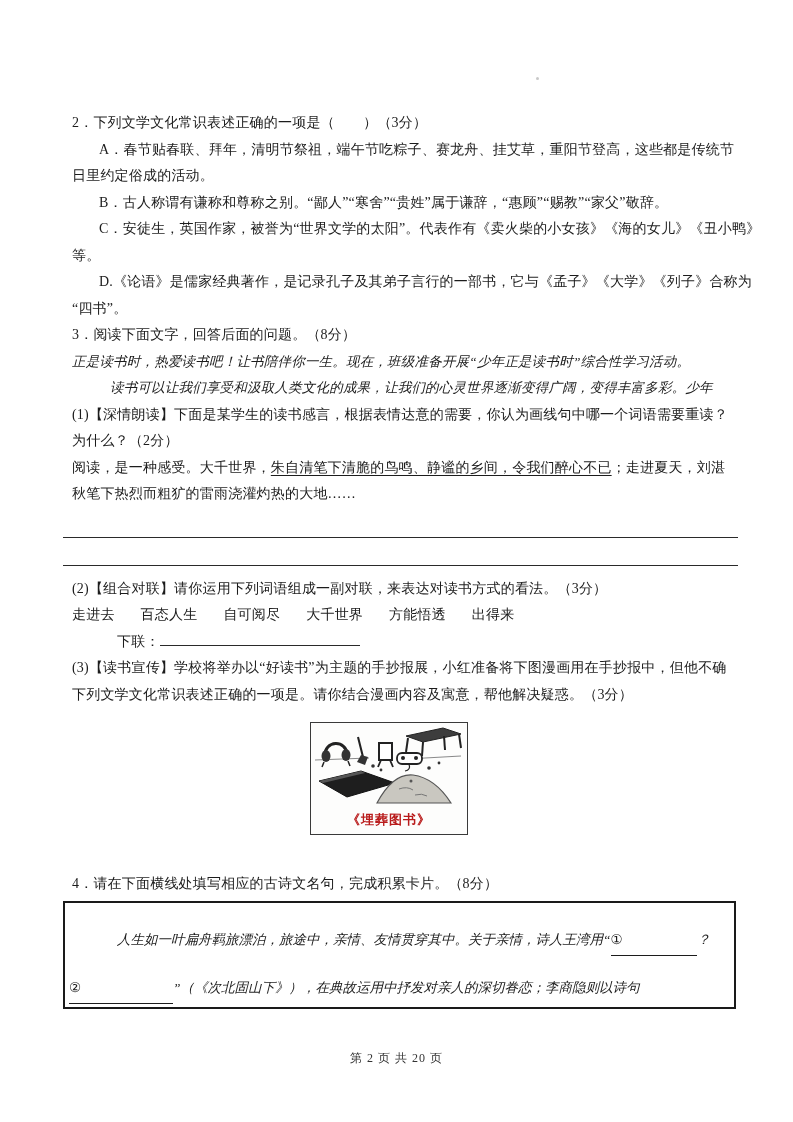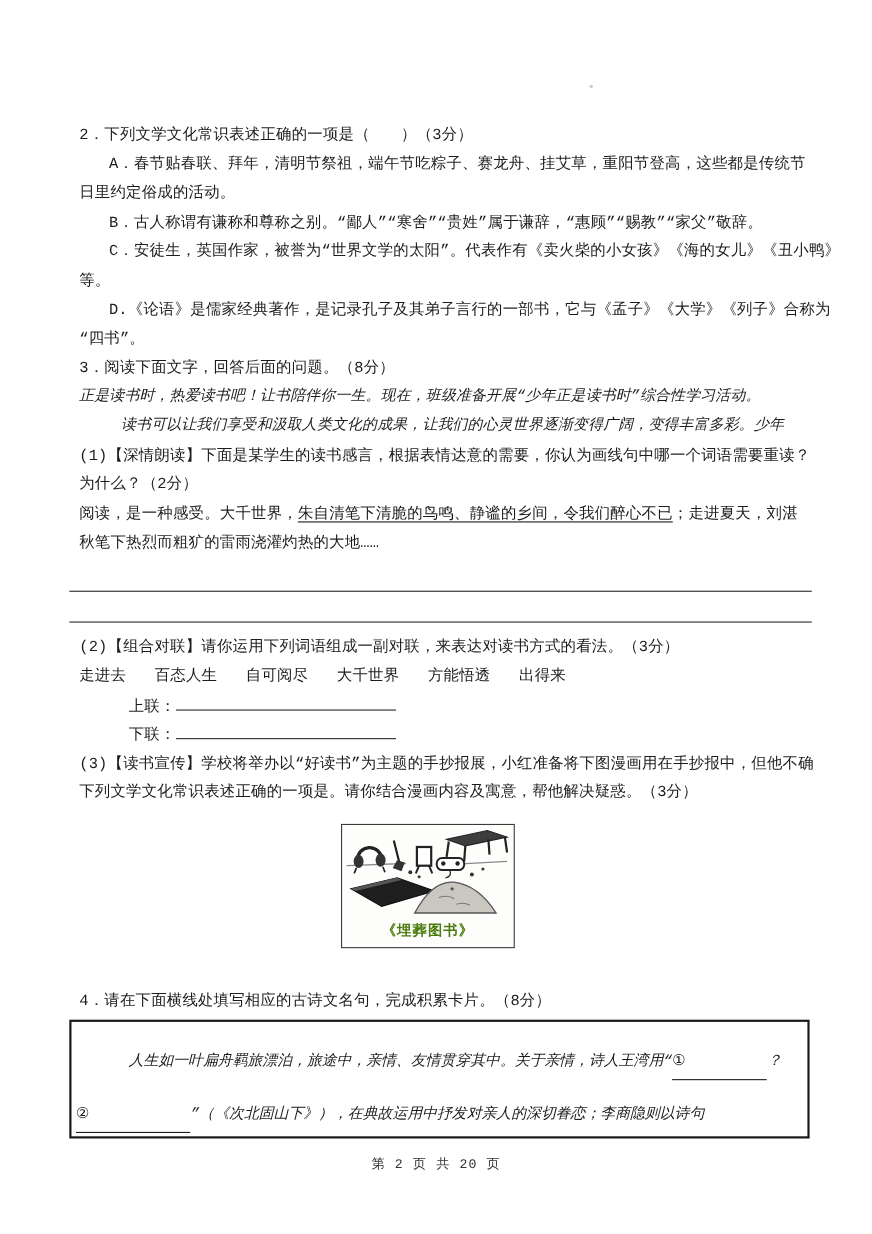--- a/index.html
+++ b/index.html
@@ -1,21 +1,21 @@
 <!DOCTYPE html>
 <html><head>
 <meta charset="utf-8">
 <style>
   html,body{margin:0;padding:0;background:#ffffff;}
   .page{
     position:relative;
     width:793px;height:1122px;
     background:#ffffff;
     overflow:hidden;
-    font-family:Liberation Mono, monospace;
+    font-family:Liberation Serif, serif;
     color:#1c1c1c;
   }
   .artifact{position:absolute;left:536px;top:77px;width:3px;height:3px;border-radius:50%;background:#9a9a9a;opacity:.55;}
   .content{
     position:absolute;left:72px;top:110px;width:655px;
     font-size:14px;line-height:26.5px;
   }
   .line{height:26.5px;white-space:nowrap;letter-spacing:.2px;}
   .opt{padding-left:27px;}
   .kai{font-style:italic;font-size:13.5px;}
@@ -28,21 +28,21 @@
   .couplet{padding-left:45px;}
   .blank{display:inline-block;width:200px;border-bottom:1px solid #2a2a2a;height:16px;vertical-align:baseline;}
   .cartoon{
     margin:14px 0 0 238px;width:158px;height:113px;
     border:1.5px solid #3a3a3a;box-sizing:border-box;padding:0;
     background:#fdfdfc;
   }
   .cartoon svg{display:block;}
   .cartoon figcaption{
     text-align:center;font-weight:bold;font-size:13px;line-height:18px;
-    letter-spacing:1px;color:#4d7c0f;
+    letter-spacing:1px;color:#b91c1c;
   }
   .q4head{margin-top:36px;}
   .card{
     margin-top:3px;margin-left:-9px;width:673px;box-sizing:border-box;
     border:2px solid #1a1a1a;
     padding:4px 8px 4px 4px;
     font-style:italic;font-size:13.5px;line-height:30px;
   }
   .cline{height:30px;white-space:nowrap;margin-top:18px;}
   .cline.first{text-indent:0;padding-left:48px;}
@@ -80,21 +80,20 @@
     <div class="line"><span>阅读，是一种感受。大千世界，</span><span class="u">朱自清笔下清脆的鸟鸣、静谧的乡间，令我们醉心不已</span><span>；走进夏天，刘湛</span></div>
     <div class="line">秋笔下热烈而粗犷的雷雨浇灌灼热的大地……</div>
 
     <div class="ansline first"></div>
     <div class="ansline"></div>
 
     <div class="line sp10">(2)【组合对联】请你运用下列词语组成一副对联，来表达对读书方式的看法。（3分）</div>
     <div class="line wordrow">
       <span>走进去</span><span>百态人生</span><span>自可阅尽</span><span>大千世界</span><span>方能悟透</span><span>出得来</span>
     </div>
-    <div class="line couplet"><span>上联：</span><span class="blank"></span></div>
     <div class="line couplet"><span>下联：</span><span class="blank"></span></div>
 
     <div class="line">(3)【读书宣传】学校将举办以“好读书”为主题的手抄报展，小红准备将下图漫画用在手抄报中，但他不确</div>
     <div class="line">下列文学文化常识表述正确的一项是。请你结合漫画内容及寓意，帮他解决疑惑。（3分）</div>
 
     <figure class="cartoon">
       <svg width="155" height="88" viewBox="0 0 155 88">
 
         <line x1="4" y1="37" x2="58" y2="35" stroke="#8a8a8a" stroke-width="1.2"></line>
         <line x1="96" y1="36" x2="150" y2="33" stroke="#8a8a8a" stroke-width="1.2"></line>

